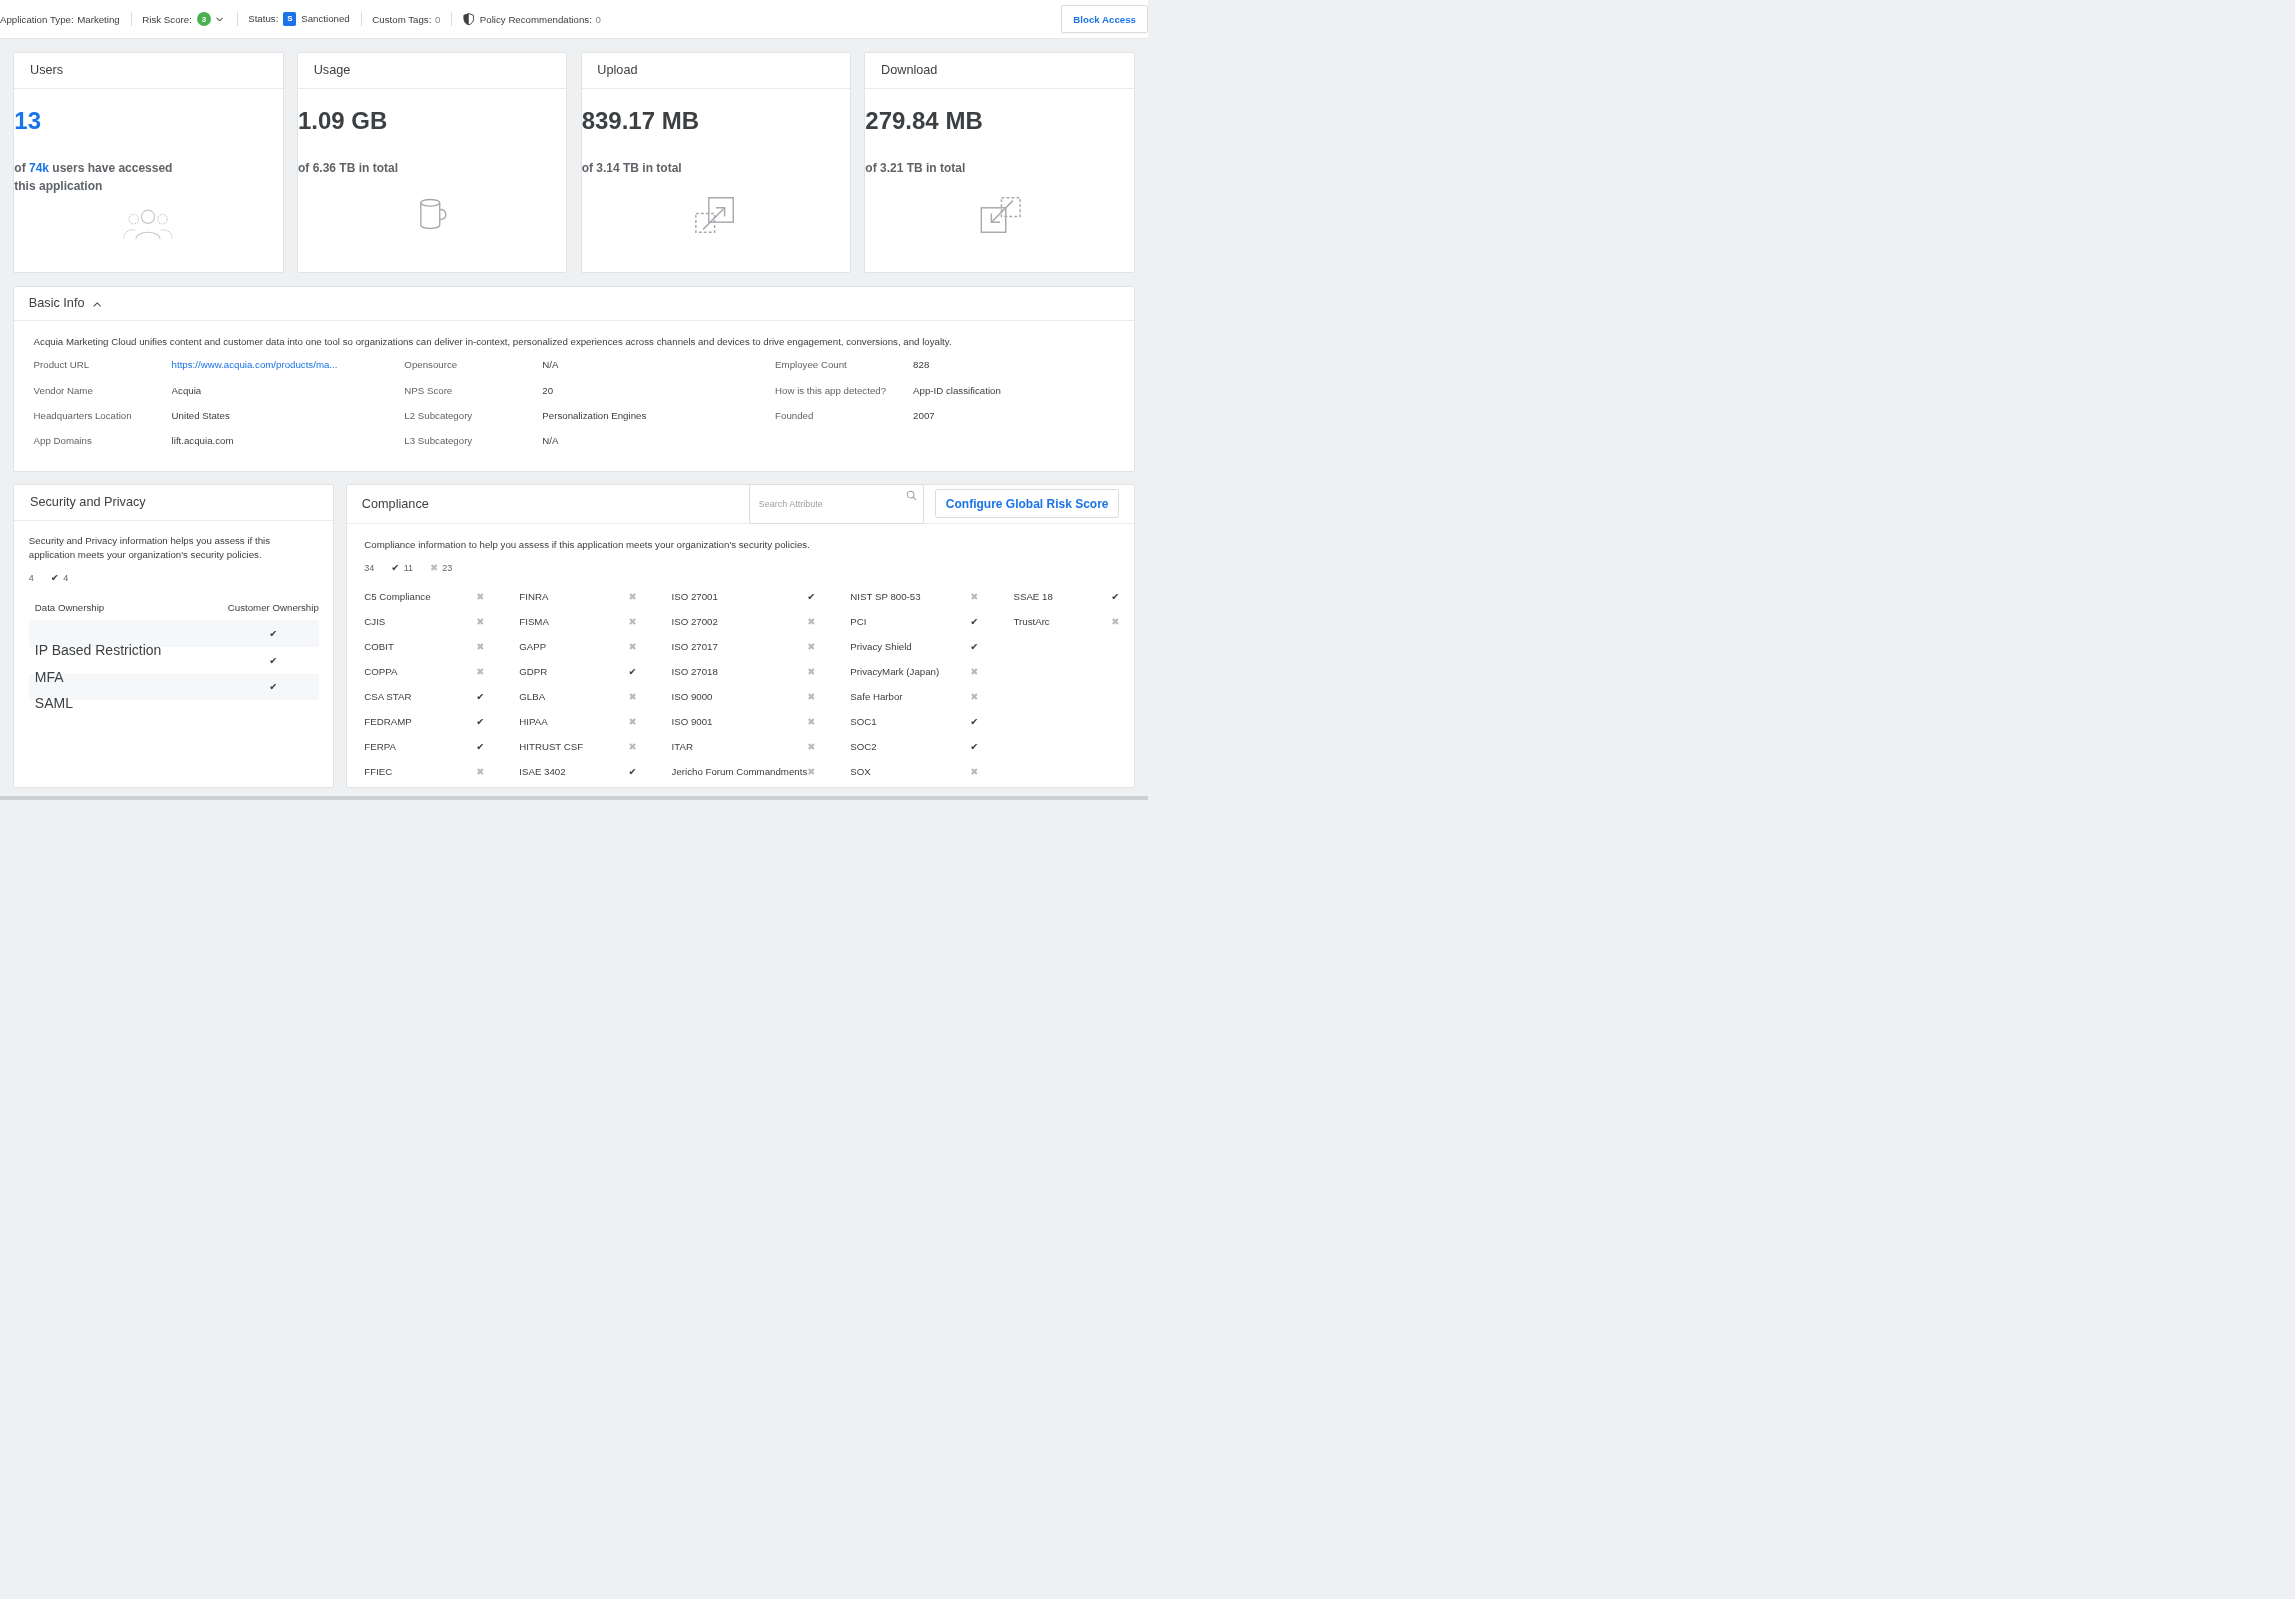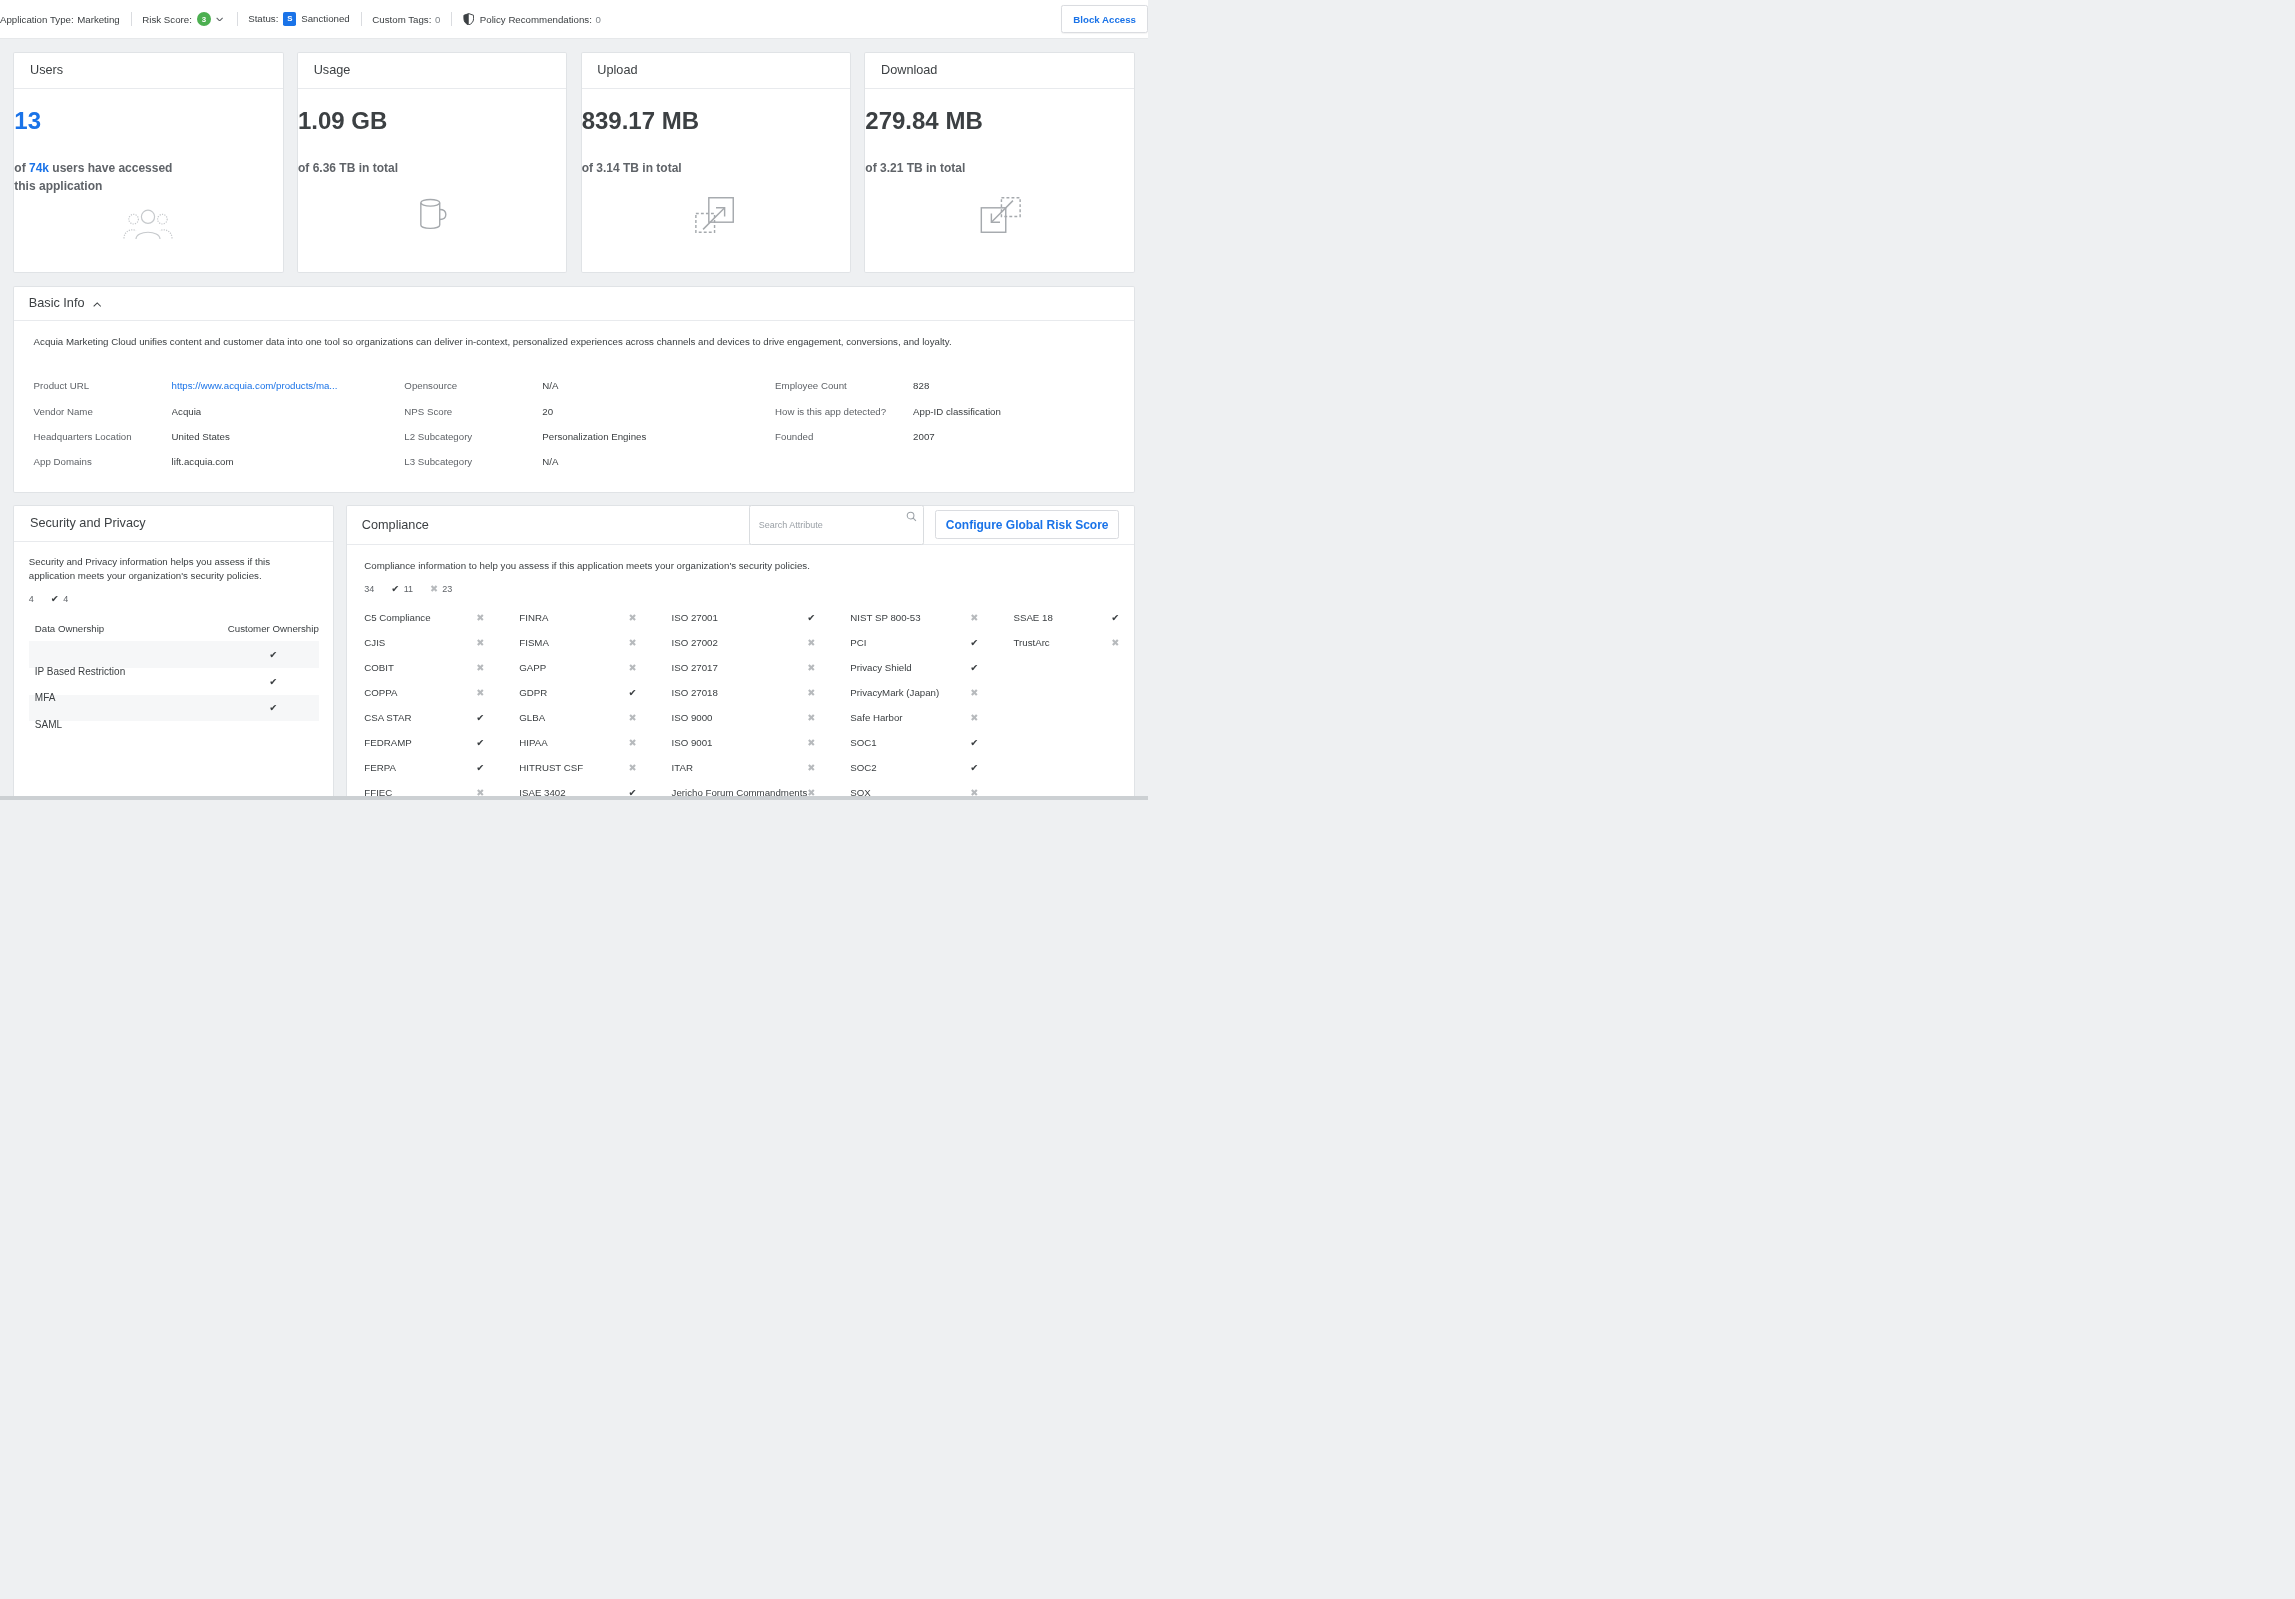--- a/index.html
+++ b/index.html
@@ -58,21 +58,21 @@
   .stat-sub { font-size: 12px; color: #5f6368; margin-top: 24px; line-height: 1.5; }
   .inline-link { color: var(--accent, #1a73e8); text-decoration: none; cursor: pointer; }
   .stat-icon { margin-top: 8.5px; display: flex; justify-content: center; }
 
   
   .basicinfo { margin: 13.3px 13.3px 0; }
   .bi-header { padding: 0 14.5px; height: 34px; display: flex; align-items: center; border-bottom: 0.6px solid #e8eaed; }
   .bi-header .chev-btn { margin-left: 6px; margin-top: 1.8px; }
   .bi-body { padding: 14.5px 19.3px 17px; }
   .bi-desc { font-size: 9.7px; color: #3c4043; line-height: 1.4; }
-  .bi-grid { display: grid; grid-template-columns: 1.05fr 1.05fr 1fr; column-gap: 14.5px; margin-top: 24px; }
+  .bi-grid { display: grid; grid-template-columns: 1.05fr 1.05fr 1fr; column-gap: 14.5px; margin-top: 3px; }
   .bi-row { display: flex; align-items: center; min-height: 25.4px; }
   .bi-label { width: 138px; flex-shrink: 0; color: #5f6368; font-size: 9.7px; }
   .bi-value { font-size: 9.7px; color: #3c4043; overflow: hidden; text-overflow: ellipsis; white-space: nowrap; }
   .bi-value.link { color: var(--accent, #1a73e8); cursor: pointer; }
 
   
   .bottom-row { display: flex; gap: 12px; margin: 12px 13.3px 0; height: 304px; align-items: stretch; }
 
   
   .security-card { width: 321px; flex-shrink: 0; }
@@ -82,21 +82,21 @@
   .sum-item { display: flex; align-items: center; gap: 4.2px; }
   .attr-status { font-family: "DejaVu Sans", sans-serif; font-size: 9.7px; line-height: 1; }
   .attr-status.pass::before { content: "✔"; color: var(--check-color, #3c4043); }
   .attr-status.fail::before  { content: "✖"; color: var(--cross-color, #b7babd); }
   .sp-table { margin-top: 12px; }
   .sp-head { display: flex; align-items: center; height: 25.4px; font-size: 9.7px; color: #3c4043; }
   .sp-h1 { flex: 1; padding-left: 6px; }
   .sp-h2 { width: 91px; text-align: center; }
   .sp-row { display: flex; align-items: center; height: 26.6px; }
   .sp-rows .sp-row:nth-child(odd) { background: #f6f7f8; }
-  .sp-name { flex: 1; padding-left: 6px; font-size: 10px; color: #3c4043; margin-top: 33px; }
+  .sp-name { flex: 1; padding-left: 6px; font-size: 14px; color: #3c4043; margin-top: 33px; }
   .sp-status { width: 91px; text-align: center; }
 
   
   .compliance-card { flex: 1; }
   .comp-header { padding: 7.3px 14.5px; height: 39px; display: flex; align-items: center; border-bottom: 0.6px solid #e8eaed; }
   .search-box { margin-left: auto; position: relative; width: 175px; }
   .search-input {
     width: 100%; height: 40px; border: 0.6px solid #d9dcdf; border-radius: 2.4px;
     padding: 0 23px 0 8.5px; font-size: 9px; font-family: inherit; color: #3c4043; outline: none;
   }

